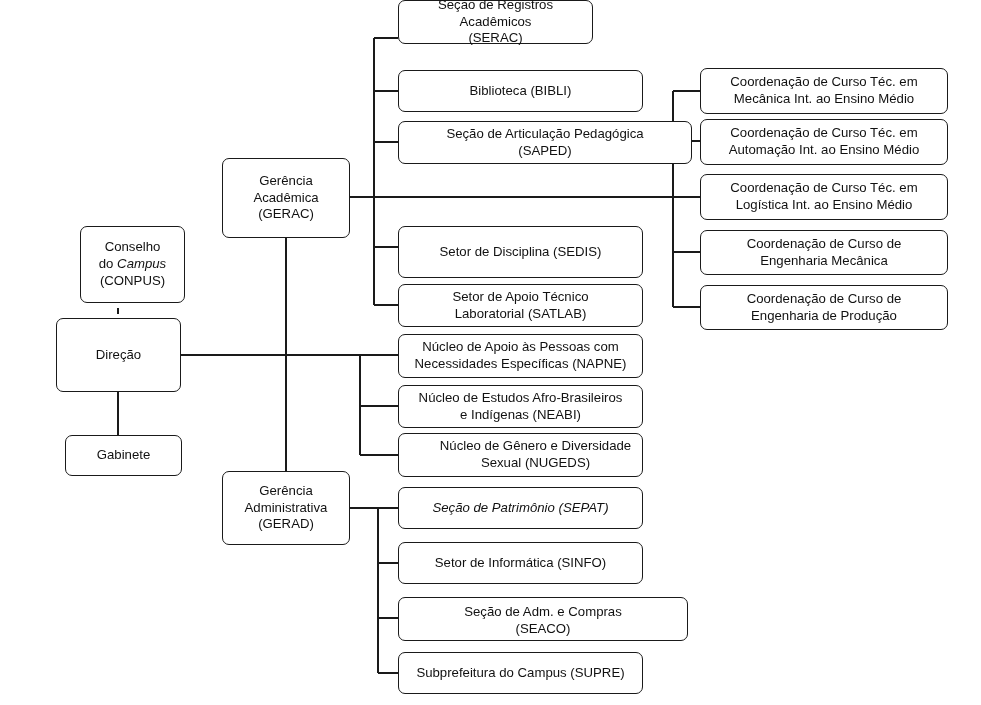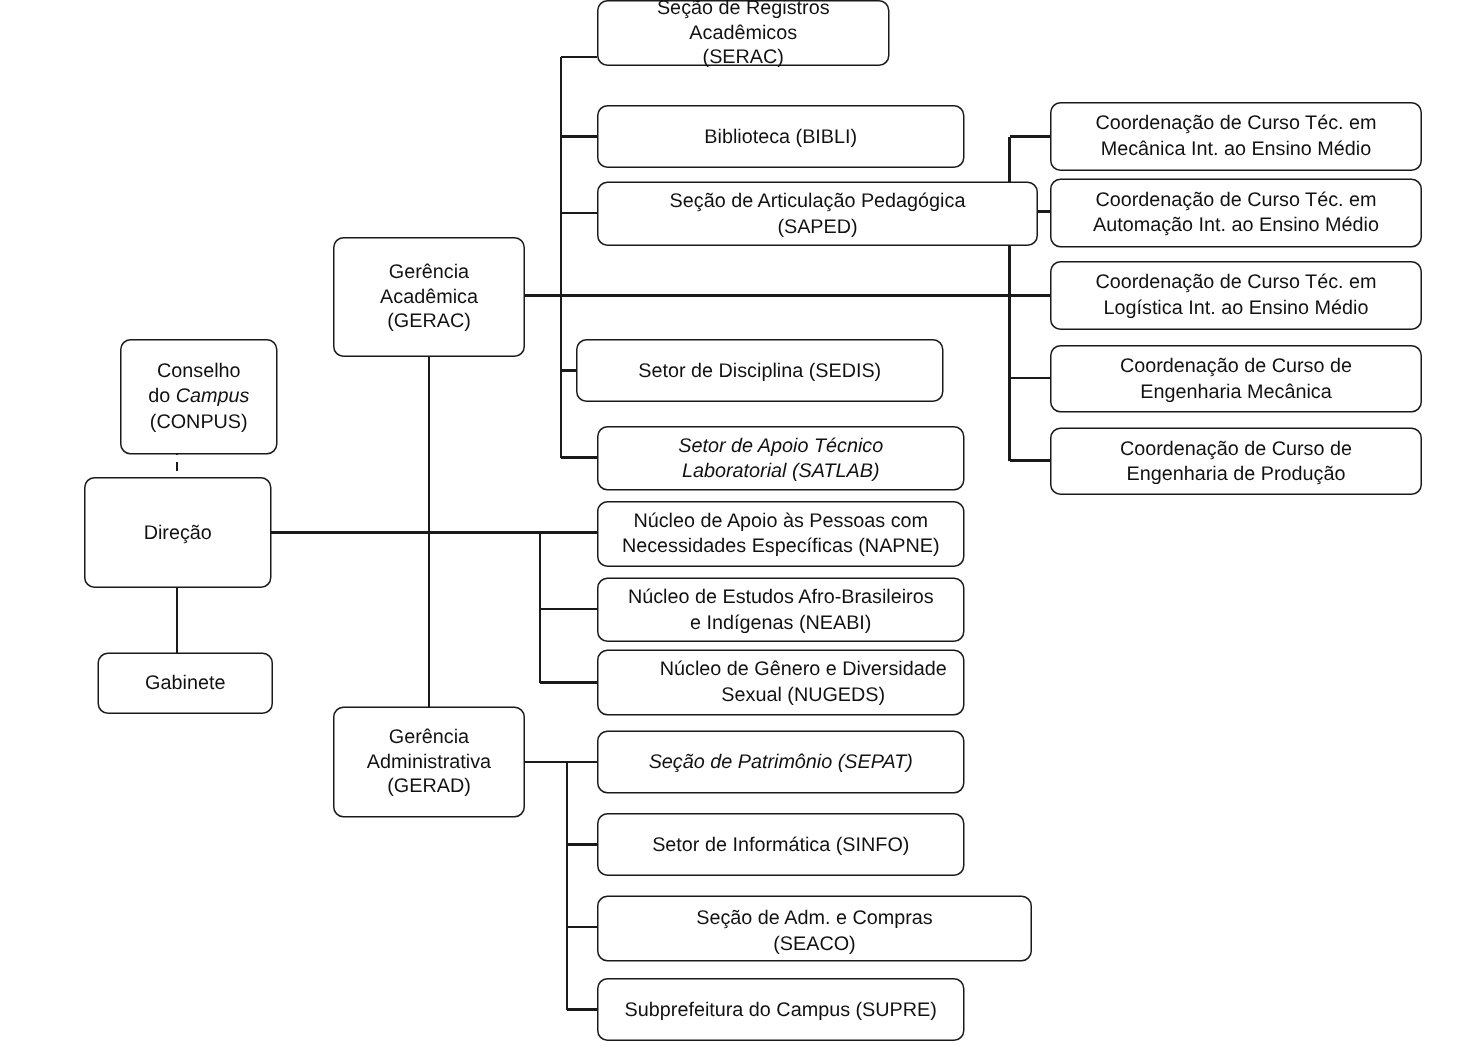--- a/index.html
+++ b/index.html
@@ -140,25 +140,25 @@
     <span class="lbl">Biblioteca (BIBLI)</span>
   </div>
 
   <div class="node" style="left:398px; top:121px; width:294px; height:43px;">
     <span class="lbl">
       <span>Seção de Articulação Pedagógica</span><br>
       <span>(SAPED)</span>
     </span>
   </div>
 
-  <div class="node" style="left:384px; top:226px; width:245px; height:42px;align-items:center;">
+  <div class="node" style="left:398px; top:226px; width:245px; height:52px;align-items:center;">
     <span class="lbl">Setor de Disciplina (SEDIS)</span>
   </div>
 
-  <div class="node" style="left:398px; top:284px; width:245px; height:43px;font-style:italic;">
+  <div class="node" style="left:398px; top:284px; width:245px; height:43px;">
     <span class="lbl">
       <span>Setor de Apoio Técnico</span><br>
       <span>Laboratorial (SATLAB)</span>
     </span>
   </div>
 
   <div class="node" style="left:700px; top:68px; width:248px; height:46px;">
     <span class="lbl">
       <span>Coordenação de Curso Téc. em</span><br>
       <span>Mecânica Int. ao Ensino Médio</span>

